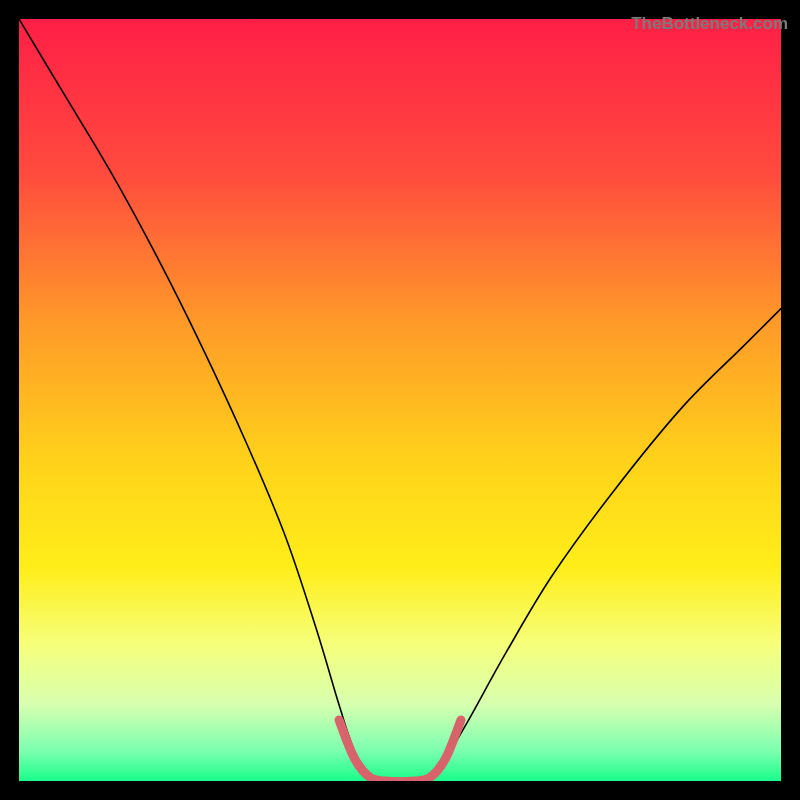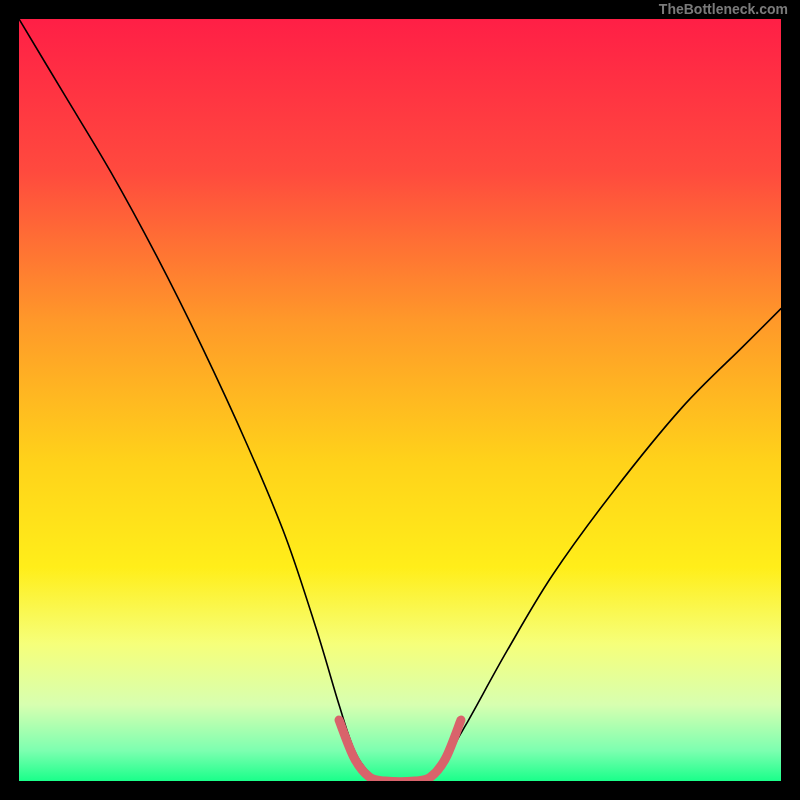--- a/index.html
+++ b/index.html
@@ -12,24 +12,24 @@
     font-family: Arial, Helvetica, sans-serif;
   }
   .frame {
     width: 800px;
     height: 800px;
     background: #000;
     position: relative;
   }
   .watermark {
     position: absolute;
-    top: 1px;
+    top: 14px;
     right: 12px;
     color: #7a7a7a;
-    font-size: 14px;
+    font-size: 17px;
     font-weight: 600;
     z-index: 5;
   }
   .plot {
     position: absolute;
     left: 19px;
     top: 19px;
     width: 762px;
     height: 762px;
   }

